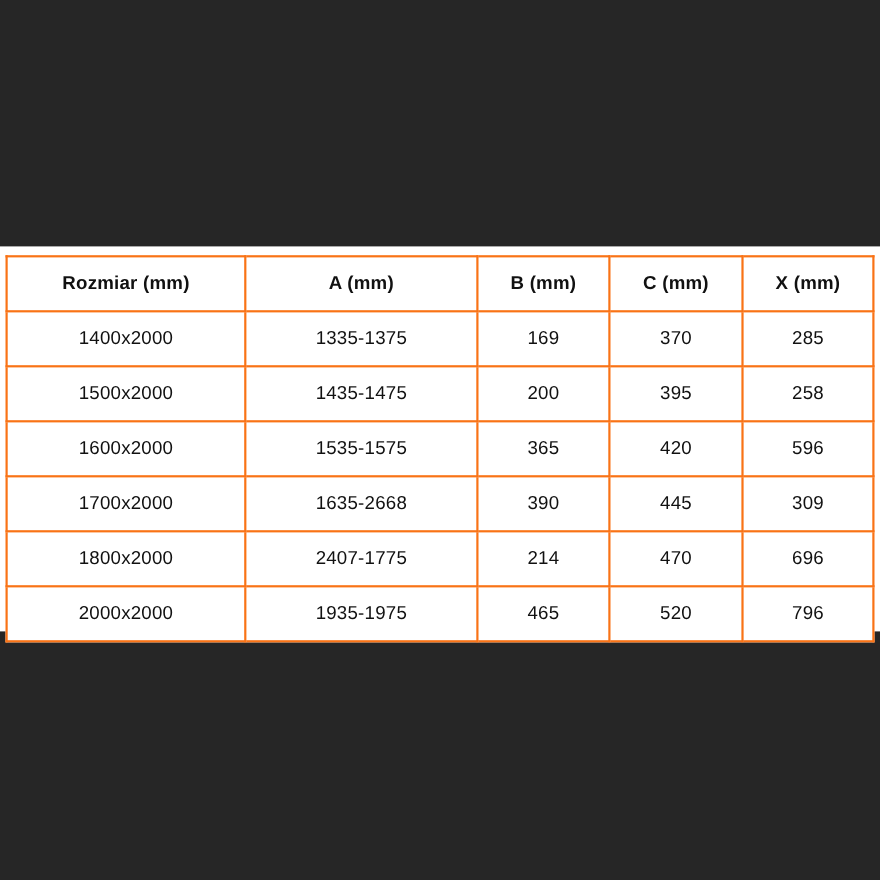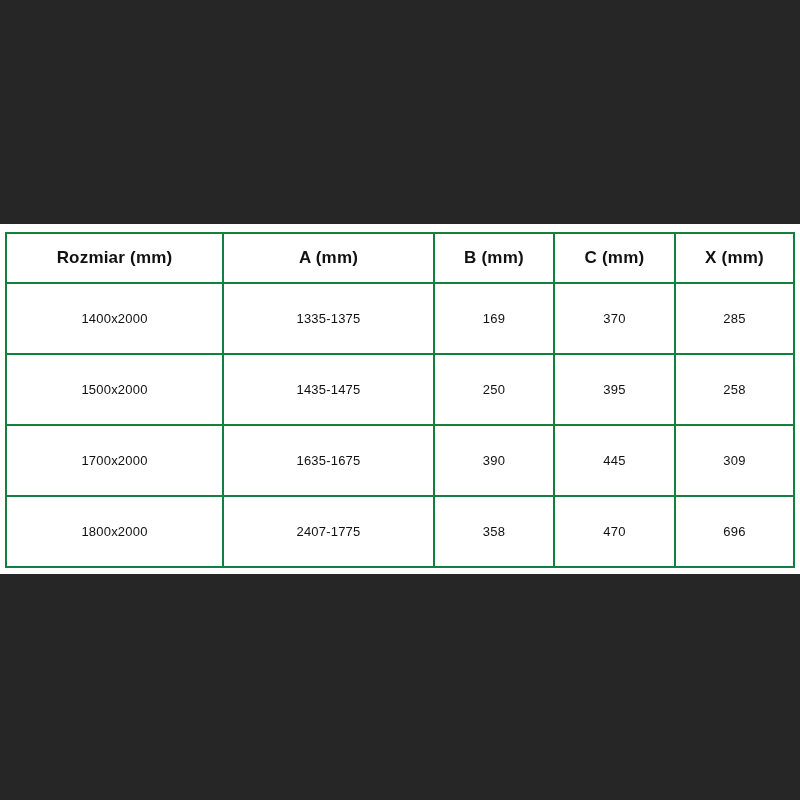--- a/index.html
+++ b/index.html
@@ -27,34 +27,34 @@
     left: 5px;
     top: 8px;
     width: 788px;
     height: 336px;
     border-collapse: collapse;
     table-layout: fixed;
     background: #ffffff;
   }
   table.spec th,
   table.spec td {
-    border: 2px solid #15803d;
+    border: 2px solid #f97316;
     text-align: center;
     vertical-align: middle;
     padding: 0;
     height: 48px;
     color: #111111;
     letter-spacing: 0.2px;
   }
   table.spec th {
     font-size: 17px;
     font-weight: bold;
   }
   table.spec td {
-    font-size: 13px;
+    font-size: 17px;
     font-weight: normal;
   }
   col.c-rozmiar { width: 217px; }
   col.c-a { width: 211px; }
   col.c-b { width: 120px; }
   col.c-c { width: 121px; }
   col.c-x { width: 119px; }
 </style>
 </head>
 <body>
@@ -81,33 +81,47 @@
       <tr>
         <td>1400x2000</td>
         <td>1335-1375</td>
         <td>169</td>
         <td>370</td>
         <td>285</td>
       </tr>
       <tr>
         <td>1500x2000</td>
         <td>1435-1475</td>
-        <td>250</td>
+        <td>200</td>
         <td>395</td>
         <td>258</td>
       </tr>
       <tr>
+        <td>1600x2000</td>
+        <td>1535-1575</td>
+        <td>365</td>
+        <td>420</td>
+        <td>596</td>
+      </tr>
+      <tr>
         <td>1700x2000</td>
-        <td>1635-1675</td>
+        <td>1635-2668</td>
         <td>390</td>
         <td>445</td>
         <td>309</td>
       </tr>
       <tr>
         <td>1800x2000</td>
         <td>2407-1775</td>
-        <td>358</td>
+        <td>214</td>
         <td>470</td>
         <td>696</td>
+      </tr>
+      <tr>
+        <td>2000x2000</td>
+        <td>1935-1975</td>
+        <td>465</td>
+        <td>520</td>
+        <td>796</td>
       </tr>
     </tbody>
   </table>
 </div>
 
 </body></html>

